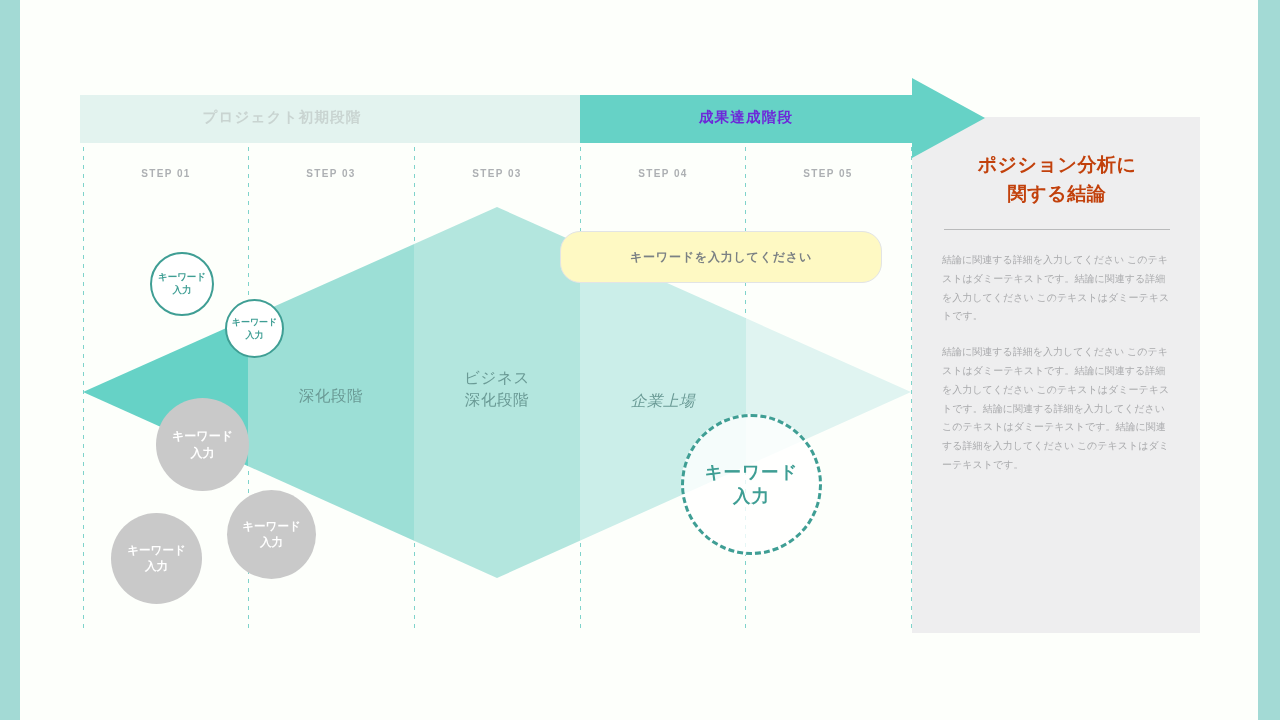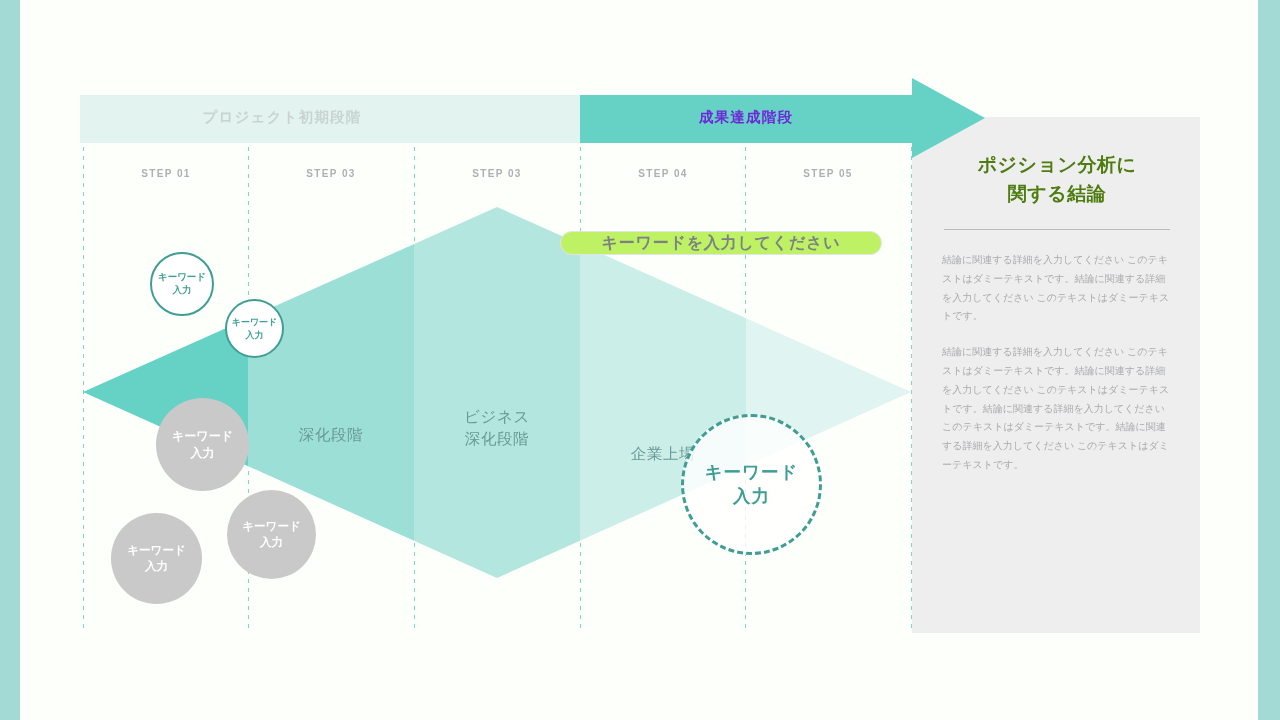--- a/index.html
+++ b/index.html
@@ -27,21 +27,21 @@
 
   
   #panel {
     position: absolute;
     left: 912px; top: 117px;
     width: 288px; height: 516px;
     background: #eeeeef;
   }
   #panel-inner { padding: 34px 28px 0 30px; }
   #panel-title {
-    font-size: 19px; font-weight: bold; color: #4d7c0f;
+    font-size: 19px; font-weight: bold; color: #c2410c;
     text-align: center; line-height: 1.5;
     letter-spacing: 0.5px;
   }
   #panel-divider {
     margin: 21px 2px 0 2px;
     border-top: 1px solid #b9babb;
   }
   .panel-para {
     margin-top: 21px;
     font-size: 10px;
@@ -80,25 +80,24 @@
 
   
   #diamond { position: absolute; left: 80px; top: 200px; }
 
   .diamond-label {
     position: absolute;
     width: 166px; text-align: center;
     font-size: 15.5px; line-height: 1.45;
     color: #6a9a95;
     letter-spacing: 0.6px;
-    margin-top: 39px;
   }
   #dlabel-1 { left: 248px; top: 385px; }
   #dlabel-2 { left: 414px; top: 367px; }
-  #dlabel-3 { left: 580px; top: 404px; }
+  #dlabel-3 { left: 580px; top: 390px; font-style: italic; }
 
   
   .circle {
     position: absolute;
     border-radius: 50%;
     display: flex; align-items: center; justify-content: center;
     text-align: center;
     line-height: 1.35;
   }
   .circle-outline {
@@ -123,26 +122,26 @@
   #circle-b { left: 225px; top: 299px; width: 59px;  height: 59px;  font-size: 9px;  }
   #circle-c { left: 156px; top: 398px; width: 93px;  height: 93px;  font-size: 12px; }
   #circle-d { left: 227px; top: 490px; width: 89px;  height: 89px;  font-size: 11.5px; }
   #circle-e { left: 111px; top: 513px; width: 91px;  height: 91px;  font-size: 11.5px; }
   #circle-f { left: 681px; top: 414px; width: 141px; height: 141px; font-size: 17.5px; letter-spacing: 1px; }
 
   
   #pill {
     position: absolute;
     left: 560px; top: 231px;
-    width: 322px; height: 24px;
-    background: #bef264;
+    width: 322px; height: 52px;
+    background: #fef9c3;
     border: 1.5px solid #e2e4e5;
     border-radius: 20px;
     display: flex; align-items: center; justify-content: center;
-    font-size: 16px; font-weight: bold;
+    font-size: 12px; font-weight: bold;
     color: #7b8184;
     letter-spacing: 0.8px;
   }
 </style>
 </head>
 <body>
 
 <div id="stage">
 
   <div class="band band-left"></div>

